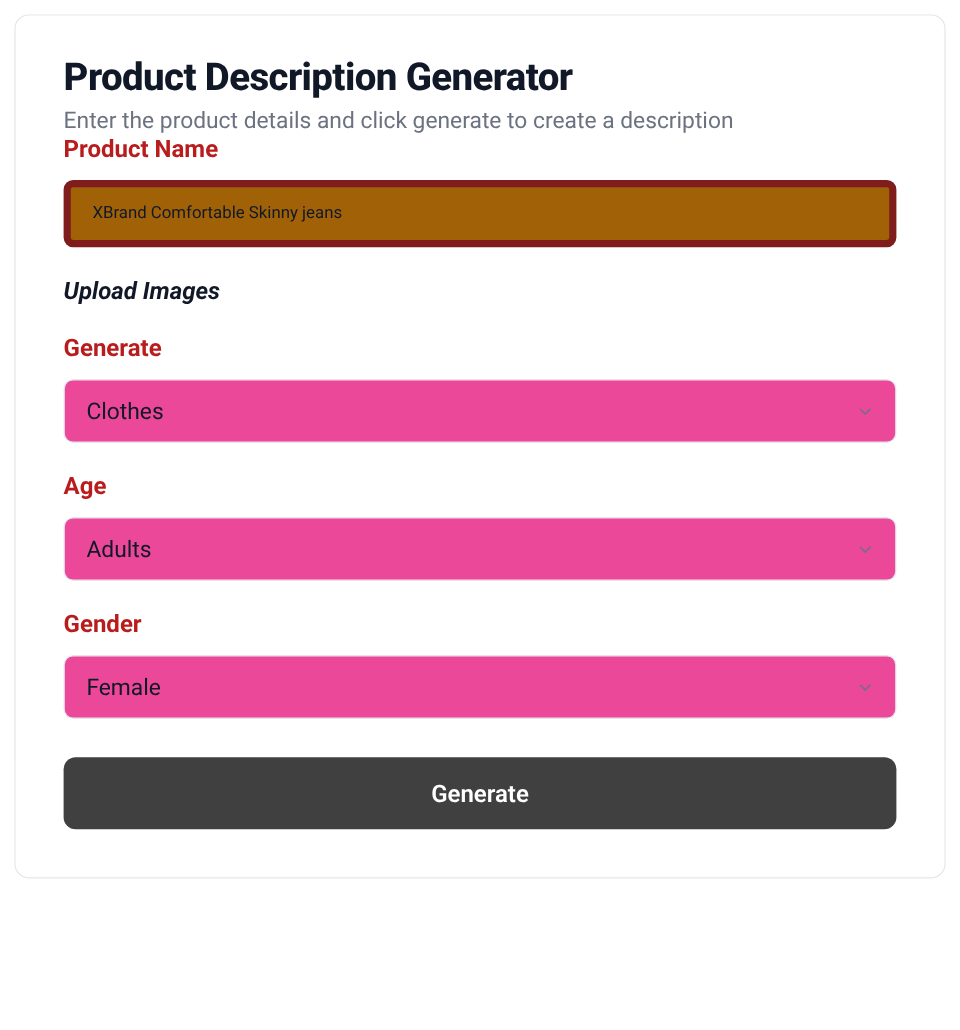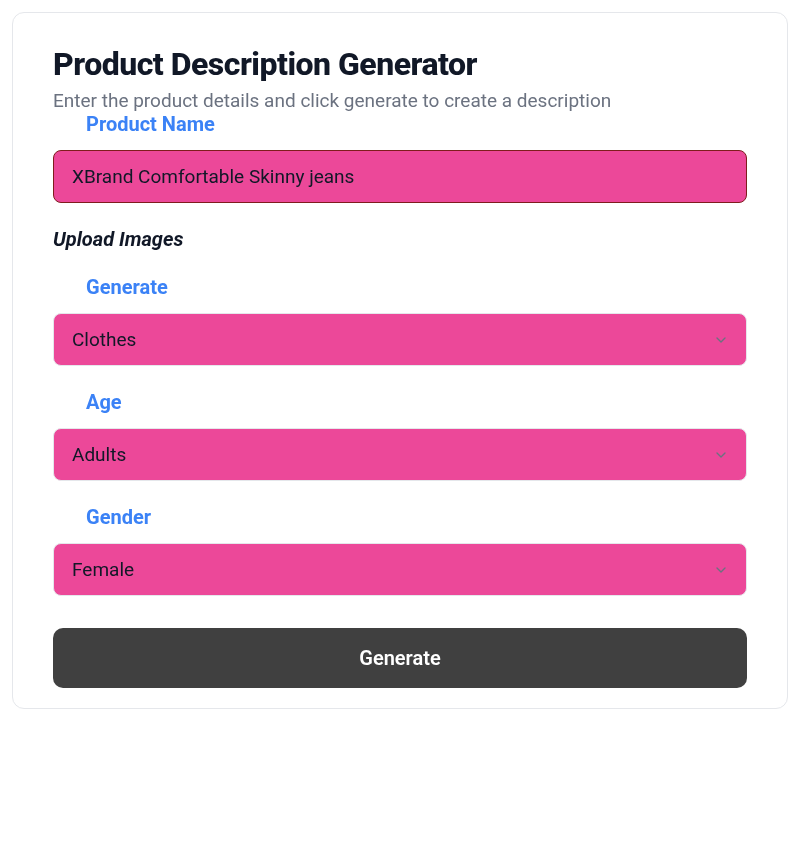--- a/index.html
+++ b/index.html
@@ -9,51 +9,50 @@
     }
     body {
       font-family: -apple-system, BlinkMacSystemFont, "Segoe UI", Roboto, "Helvetica Neue", Arial, sans-serif;
       background: #ffffff;
       padding: 12px;
       width: 800px;
     }
     .card {
       border: 1px solid #e5e7eb;
       border-radius: 12px;
-      padding: 32px 40px 20px 40px;
+      padding: 32px 40px 40px 40px;
     }
     .title {
       font-size: 32px;
       font-weight: 800;
       color: #111827;
       letter-spacing: -0.5px;
       margin-bottom: 6px;
     }
     .subtitle {
       font-size: 19px;
       color: #6b7280;
     }
     .field-group {
       margin-bottom: 24px;
     }
     .field-label {
       font-size: 20px;
       font-weight: 700;
-      color: #3b82f6;
+      color: #b91c1c;
       margin-bottom: 14px;
       display: block;
-      margin-left: 33px;
     }
     .text-input {
       width: 100%;
       padding: 14px 18px;
-      font-size: 19px;
-      border: 1px solid #7f1d1d;
+      font-size: 14px;
+      border: 6px solid #7f1d1d;
       border-radius: 8px;
-      background: #ec4899;
+      background: #a16207;
       color: #111827;
       outline: none;
       font-family: inherit;
     }
     .select-wrapper {
       position: relative;
       width: 100%;
     }
     .select-input {
       width: 100%;

